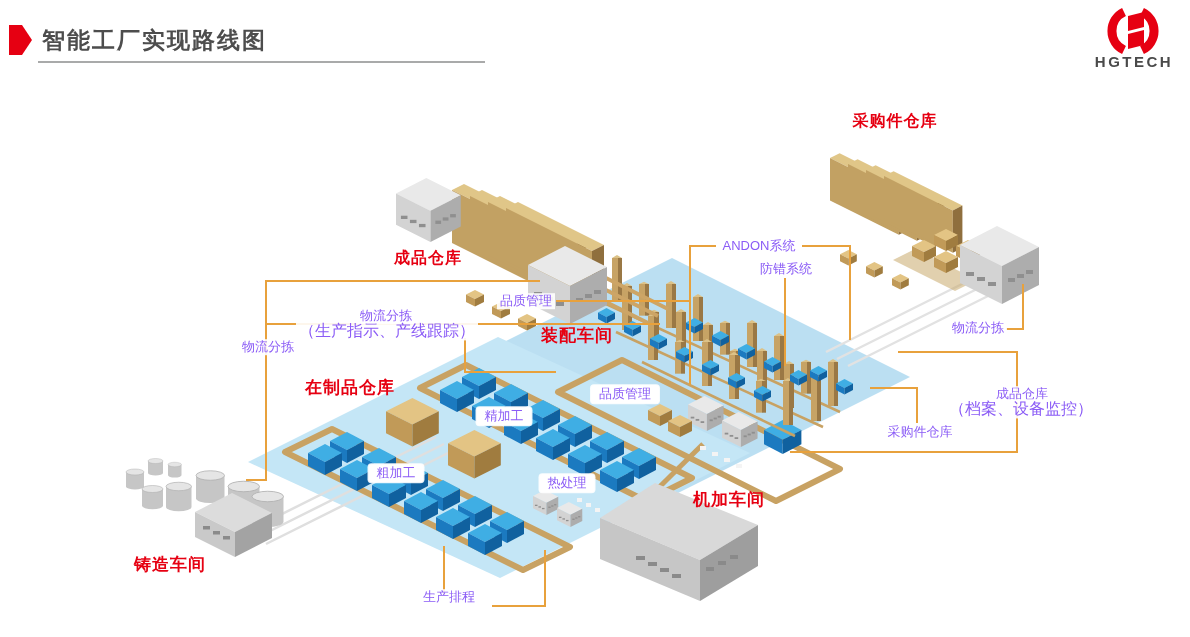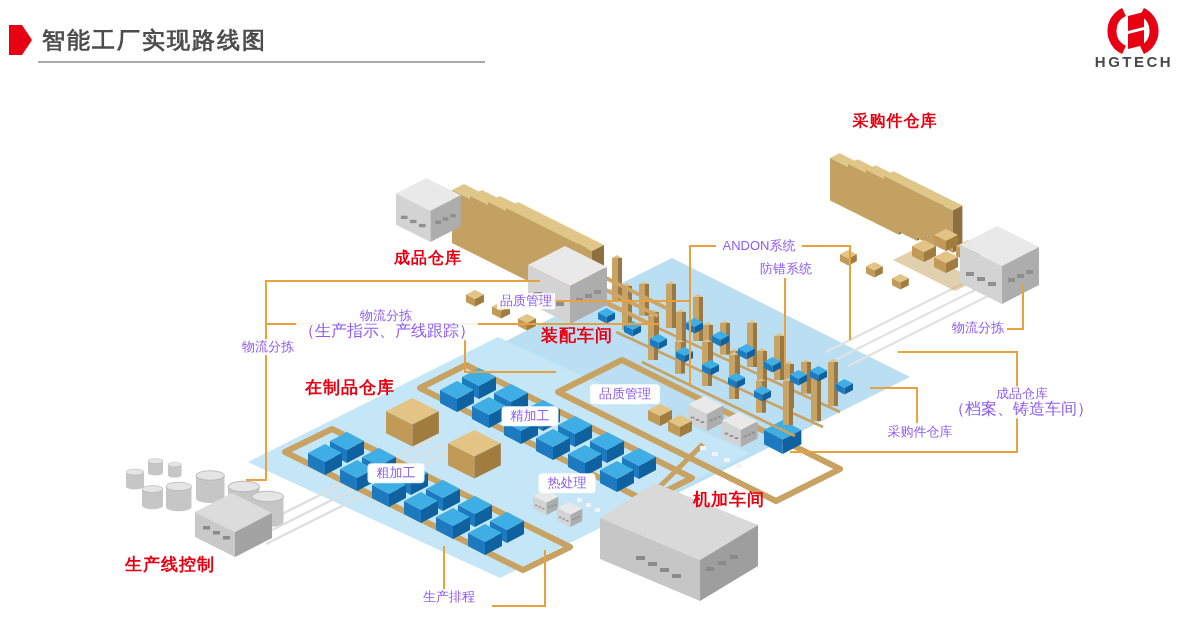--- a/index.html
+++ b/index.html
@@ -292,24 +292,24 @@
   <div class="lbl area area-lg" style="left:428px;top:258px">成品仓库</div>
   <div class="lbl sys" style="left:759px;top:246px">ANDON系统</div>
   <div class="lbl sys" style="left:786px;top:269px">防错系统</div>
   <div class="lbl sys" style="left:526px;top:301px">品质管理</div>
   <div class="lbl sys" style="left:386px;top:316px">物流分拣</div>
   <div class="lbl sys sys-sub" style="left:387px;top:331px">（生产指示、产线跟踪）</div>
   <div class="lbl sys" style="left:268px;top:347px">物流分拣</div>
   <div class="lbl area" style="left:577px;top:336px">装配车间</div>
   <div class="lbl area" style="left:350px;top:388px">在制品仓库</div>
   <div class="lbl sys chip" style="left:625px;top:394px">品质管理</div>
-  <div class="lbl sys chip" style="left:530px;top:416px">精加工</div>
+  <div class="lbl sys chip" style="left:504px;top:416px">精加工</div>
   <div class="lbl sys" style="left:1022px;top:394px">成品仓库</div>
-  <div class="lbl sys sys-sub" style="left:1021px;top:409px">（档案、铸造车间）</div>
+  <div class="lbl sys sys-sub" style="left:1021px;top:409px">（档案、设备监控）</div>
   <div class="lbl sys" style="left:920px;top:432px">采购件仓库</div>
   <div class="lbl sys" style="left:978px;top:328px">物流分拣</div>
   <div class="lbl sys chip" style="left:396px;top:473px">粗加工</div>
   <div class="lbl sys chip" style="left:567px;top:483px">热处理</div>
   <div class="lbl area" style="left:729px;top:500px">机加车间</div>
-  <div class="lbl area" style="left:170px;top:565px">生产线控制</div>
+  <div class="lbl area" style="left:170px;top:565px">铸造车间</div>
   <div class="lbl sys" style="left:449px;top:597px">生产排程</div>
 
 </div>
 
 </body></html>

